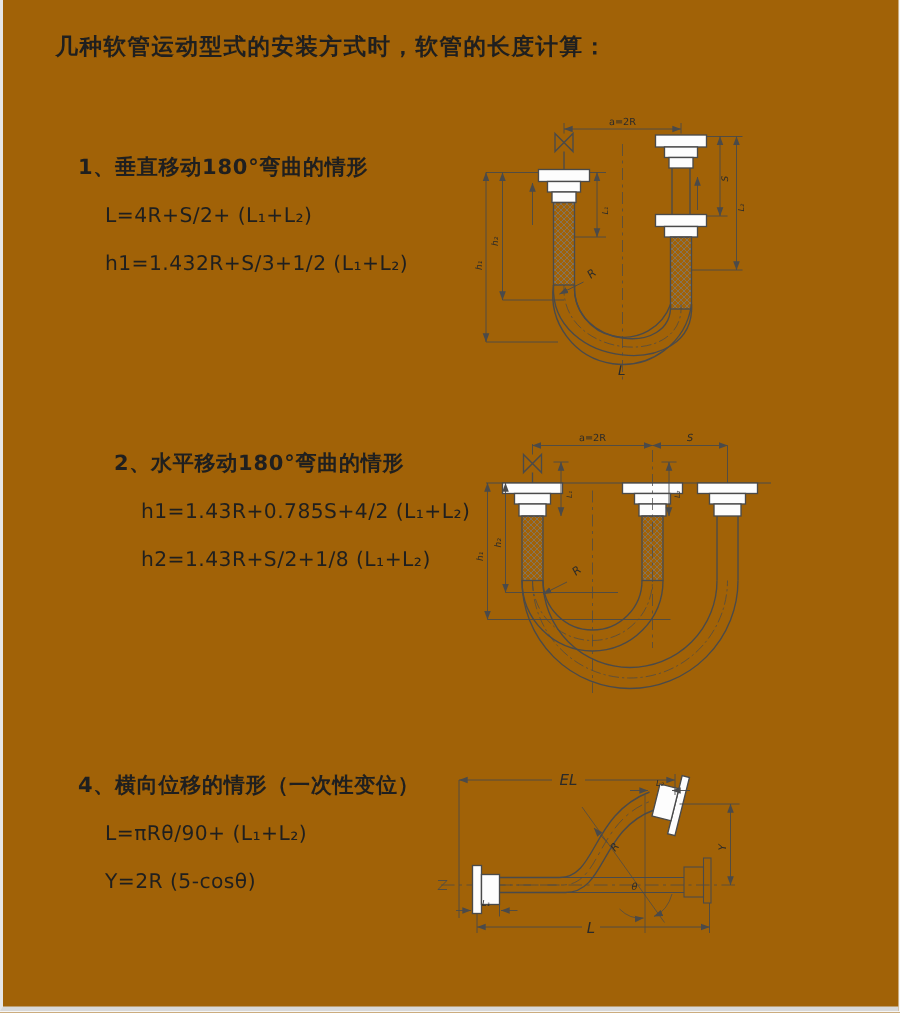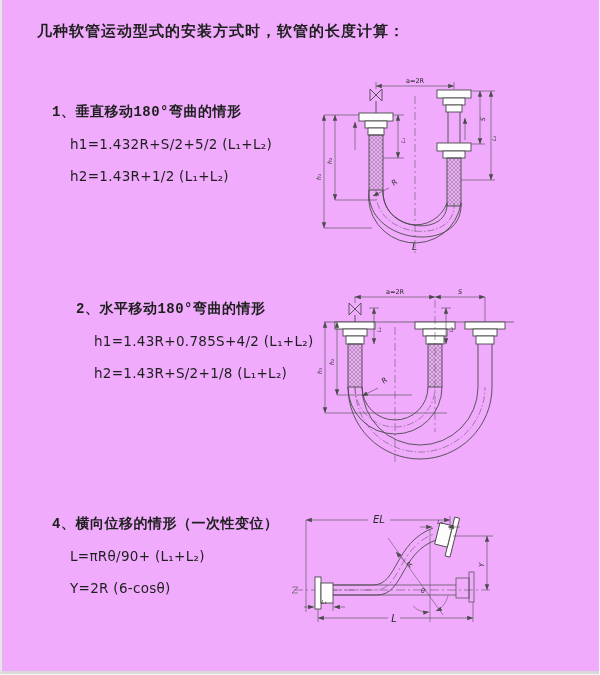--- a/index.html
+++ b/index.html
@@ -5,34 +5,33 @@
   html,body{margin:0;padding:0;}
   body{
     width:600px;height:675px;
     background:#f6f6f6;
     font-family:"DejaVu Sans","Liberation Sans",sans-serif;
     overflow:hidden;
   }
   .page{
     position:relative;
     width:597px;height:671px;
-    background:#f0abfc;
+    background:#a16207;
     border-left:2px solid #e6e6e6;
     border-bottom:3px solid #d9d9d9;
     color:#1f1f1f;
   }
   .title{
     position:absolute;left:35px;top:22px;margin:0;
     font-size:15px;font-weight:bold;letter-spacing:1px;
   }
   .sec{position:absolute;left:50px;width:270px;}
   .sec-heading{
     font-size:14px;font-weight:bold;line-height:19px;letter-spacing:0.5px;
     white-space:nowrap;
-    font-family:Liberation Mono, monospace;
   }
   .formula{
     font-size:13.5px;line-height:19px;margin-top:13px;padding-left:18px;
     white-space:nowrap;letter-spacing:0.3px;
   }
   .sec1{top:103px;}
   .sec2{top:300px;margin-left:24px;}
   .sec3{top:515px;}
   .diag{position:absolute;}
   .d1{left:312px;top:68px;}
@@ -47,34 +46,34 @@
 </style>
 </head>
 <body>
 
 <div class="page">
 
   <h1 class="title">几种软管运动型式的安装方式时，软管的长度计算：</h1>
 
   <section class="sec sec1">
     <div class="sec-heading">1、垂直移动180°弯曲的情形</div>
-    <div class="formula">h1=1.432R+S/2+5/2 (L₁+L₂)</div>
-    <div class="formula">h2=1.43R+1/2 (L₁+L₂)</div>
+    <div class="formula">L=4R+S/2+ (L₁+L₂)</div>
+    <div class="formula">h1=1.432R+S/3+1/2 (L₁+L₂)</div>
   </section>
 
   <section class="sec sec2">
     <div class="sec-heading">2、水平移动180°弯曲的情形</div>
     <div class="formula">h1=1.43R+0.785S+4/2 (L₁+L₂)</div>
     <div class="formula">h2=1.43R+S/2+1/8 (L₁+L₂)</div>
   </section>
 
   <section class="sec sec3">
     <div class="sec-heading">4、横向位移的情形（一次性变位）</div>
     <div class="formula">L=πRθ/90+ (L₁+L₂)</div>
-    <div class="formula">Y=2R (6-cosθ)</div>
+    <div class="formula">Y=2R (5-cosθ)</div>
   </section>
 
   <div class="diag d1">
   <svg width="238" height="192" viewBox="0 0 238 192">
     <defs>
       <pattern id="hatchA" width="4" height="4" patternUnits="userSpaceOnUse">
         <path d="M0,4 L4,0 M0,0 L4,4" stroke="#7a7a7a" stroke-width="0.5"></path>
       </pattern>
       <marker id="arwA" viewBox="0 0 6 6" refX="5.8" refY="3" markerWidth="6" markerHeight="6" orient="auto-start-reverse" markerUnits="userSpaceOnUse">
         <path d="M0,0.8 L6,3 L0,5.2 Z" fill="#4a4a4a"></path>

